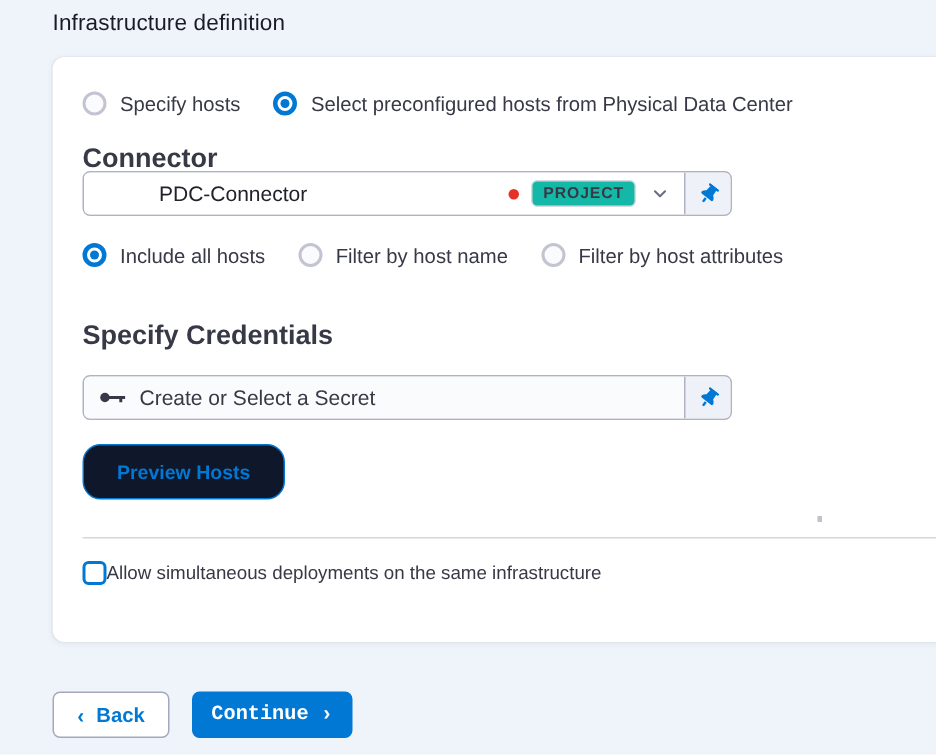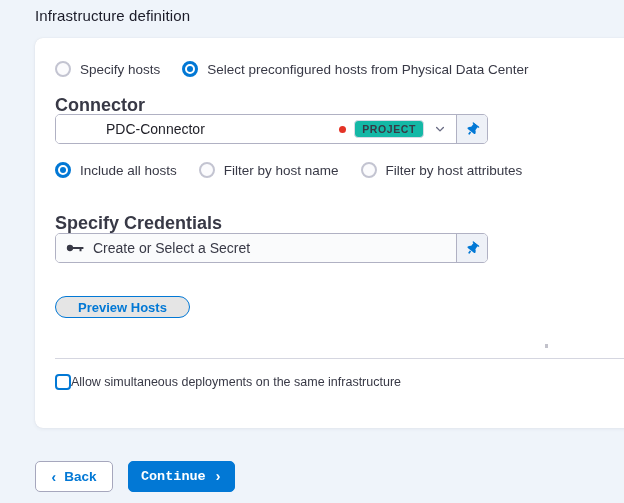--- a/index.html
+++ b/index.html
@@ -49,21 +49,21 @@
   .label-connector { top: 57px; }
   .label-credentials { top: 175px; }
 
   
   .combo {
     position: absolute; left: 20px; width: 433px; height: 30px;
     display: flex; border: 1px solid #b0b1c3; border-radius: 5px;
     overflow: hidden; background: #fff;
   }
   .combo.connector { top: 76px; }
-  .combo.secret { top: 195px; }
+  .combo.secret { top: 212px; }
   .combo-main {
     flex: 1; display: flex; align-items: center;
     padding: 0 8px 0 10px; gap: 8px; background: #fff; cursor: pointer;
   }
   .combo.secret .combo-main { background: #fafbfc; }
   .combo-value { flex: 1; font-size: 14px; color: #22222a; white-space: nowrap; overflow: hidden; margin-left: 40px; }
   .combo-placeholder { flex: 1; font-size: 14px; color: #383946; white-space: nowrap; }
   .error-dot { width: 7px; height: 7px; border-radius: 50%; background: #e43326; flex: 0 0 auto; }
   .scope-badge {
     font-size: 10.5px; font-weight: 600; letter-spacing: .6px; color: #383946;
@@ -75,22 +75,22 @@
     width: 31px; flex: 0 0 auto; background: #eef1f7;
     border-left: 1px solid #b0b1c3;
     display: flex; align-items: center; justify-content: center; cursor: pointer;
   }
   .pin-seg svg { transform: rotate(38deg); }
   .key-icon { flex: 0 0 auto; display: flex; align-items: center; }
 
   
   .btn-preview {
     position: absolute; left: 20px; top: 258px;
-    height: 22px; padding: 0 22px;
-    background: #e5e5e5; border: 1px solid #0278d5; border-radius: 12px;
+    height: 37px; padding: 0 22px;
+    background: #0f172a; border: 1px solid #0278d5; border-radius: 12px;
     color: #0278d5; font-size: 13px; font-weight: 700;
     font-family: "Liberation Sans", sans-serif; cursor: pointer;
   }
 
   
   .divider { position: absolute; left: 20px; top: 320px; width: 660px; height: 1px; background: #d5d6e0; }
   .stray-mark { position: absolute; left: 510px; top: 306px; width: 3px; height: 4px; background: #9a9aa8; opacity: .6; }
 
   
   .checkbox-row { position: absolute; left: 20px; top: 336px; display: flex; align-items: center; gap: 0; cursor: pointer; }

